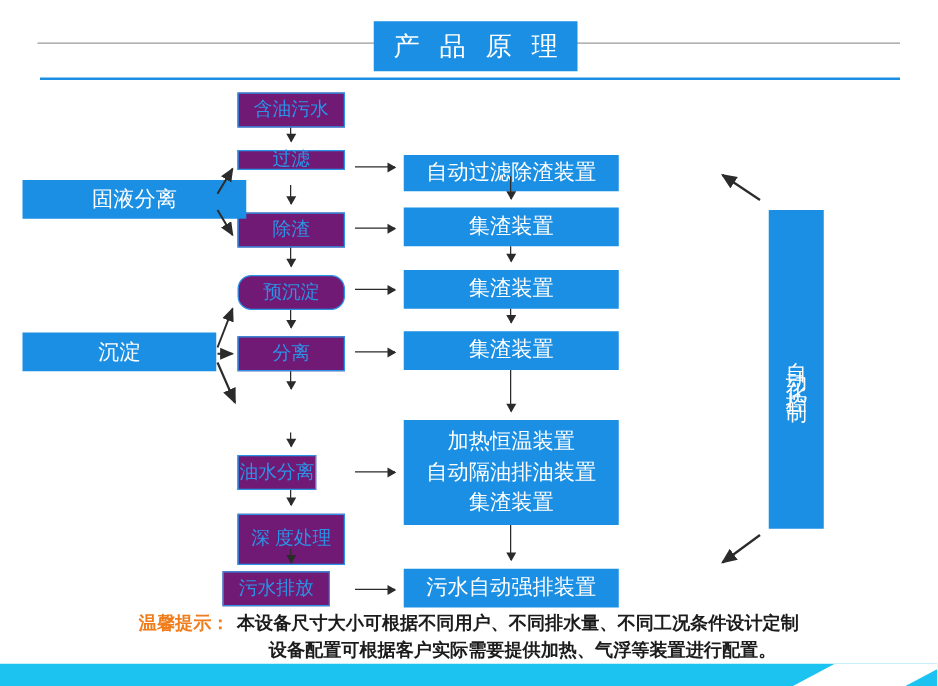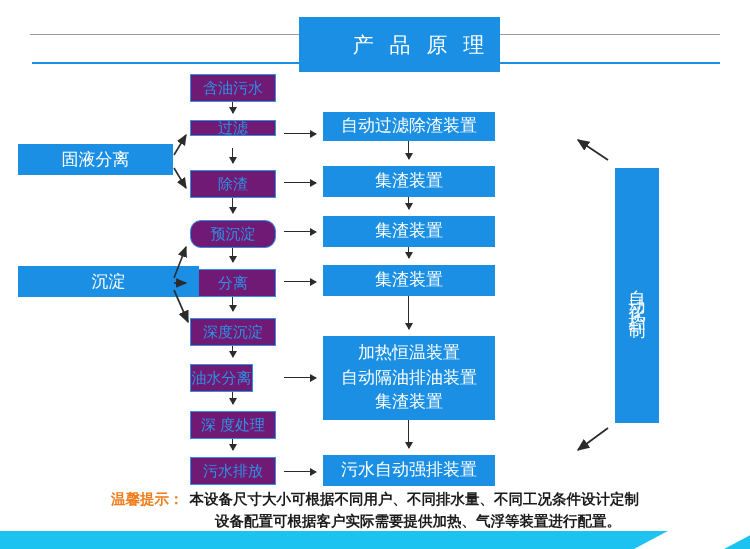--- a/index.html
+++ b/index.html
@@ -26,26 +26,25 @@
   }
   .header-rule {
     position: absolute;
     left: 30px; top: 34px;
     width: 690px; height: 1px;
     background: #9a9a9a;
   }
   .header-banner {
     position: absolute;
     left: 299px; top: 17px;
-    width: 163px; height: 55px;
+    width: 163px; height: 40px;
     background: #1a8fe3;
     display: flex;
     align-items: center;
     justify-content: center;
-    padding-left: 38px;
   }
   .header-title {
     color: #ffffff;
     font-size: 21px;
     letter-spacing: 5px;
     padding-left: 5px;
     font-weight: 400;
     white-space: nowrap;
   }
   .header-blue-rule {
@@ -196,45 +195,44 @@
   <div class="box box-outline" style="left:190px; top:74px; width:86px; height:28px;">含油污水</div>
 
   <div class="box box-outline" style="left:190px; top:120px; width:86px; height:16px;">过滤</div>
 
   <div class="box box-outline" style="left:190px; top:170px; width:86px; height:28px;">除渣</div>
 
   <div class="box box-outline" style="left:190px; top:220px; width:86px; height:28px;border-radius:11px;">预沉淀</div>
 
   <div class="box box-outline" style="left:190px; top:269px; width:86px; height:28px;">分离</div>
 
-  <div class="box box-outline" style="left:190px; top:318px; width:86px; height:28px;">深度沉淀</div>
 
   <div class="box box-outline" style="left:190px; top:364px; width:63px; height:28px;">油水分离</div>
 
-  <div class="box box-outline" style="left:190px; top:411px; width:86px; height:28px;">深 度处理</div>
-
-  <div class="box box-outline" style="left:190px; top:457px; width:86px; height:28px;text-align:right;">污水排放</div>
-
-  <div class="box box-solid big" style="left:323px; top:112px; width:172px; height:29px;">自动过滤除渣装置</div>
+  <div class="box box-outline" style="left:190px; top:411px; width:86px; height:41px;">深 度处理</div>
+
+  <div class="box box-outline" style="left:178px; top:457px; width:86px; height:28px;text-align:right;">污水排放</div>
+
+  <div class="box box-solid big" style="left:323px; top:124px; width:172px; height:29px;">自动过滤除渣装置</div>
 
   <div class="box box-solid big" style="left:323px; top:166px; width:172px; height:31px;">集渣装置</div>
 
   <div class="box box-solid big" style="left:323px; top:216px; width:172px; height:31px;">集渣装置</div>
 
   <div class="box box-solid big" style="left:323px; top:265px; width:172px; height:31px;">集渣装置</div>
 
   <div class="box box-solid big" style="left:323px; top:336px; width:172px; height:84px;">加热恒温装置
 自动隔油排油装置
 集渣装置</div>
 
   <div class="box box-solid big" style="left:323px; top:455px; width:172px; height:31px;">污水自动强排装置</div>
 
-  <div class="box box-solid wide-label" style="left:18px; top:144px; width:155px; height:31px;">固液分离</div>
-
-  <div class="box box-solid wide-label" style="left:18px; top:266px; width:181px; height:31px;">沉淀</div>
+  <div class="box box-solid wide-label" style="left:18px; top:144px; width:179px; height:31px;">固液分离</div>
+
+  <div class="box box-solid wide-label" style="left:18px; top:266px; width:155px; height:31px;">沉淀</div>
 
   <div class="box-vertical" style="left:615px; top:168px; width:44px; height:255px;">
     <span class="vtext">自动化控制</span>
   </div>
 
   <div class="vline" style="left:232px; top:102px; height:11px;"></div>
   <div class="vline" style="left:232px; top:148px; height:15px;"></div>
   <div class="vline" style="left:232px; top:198px; height:15px;"></div>
   <div class="vline" style="left:232px; top:248px; height:14px;"></div>
   <div class="vline" style="left:232px; top:297px; height:14px;"></div>

